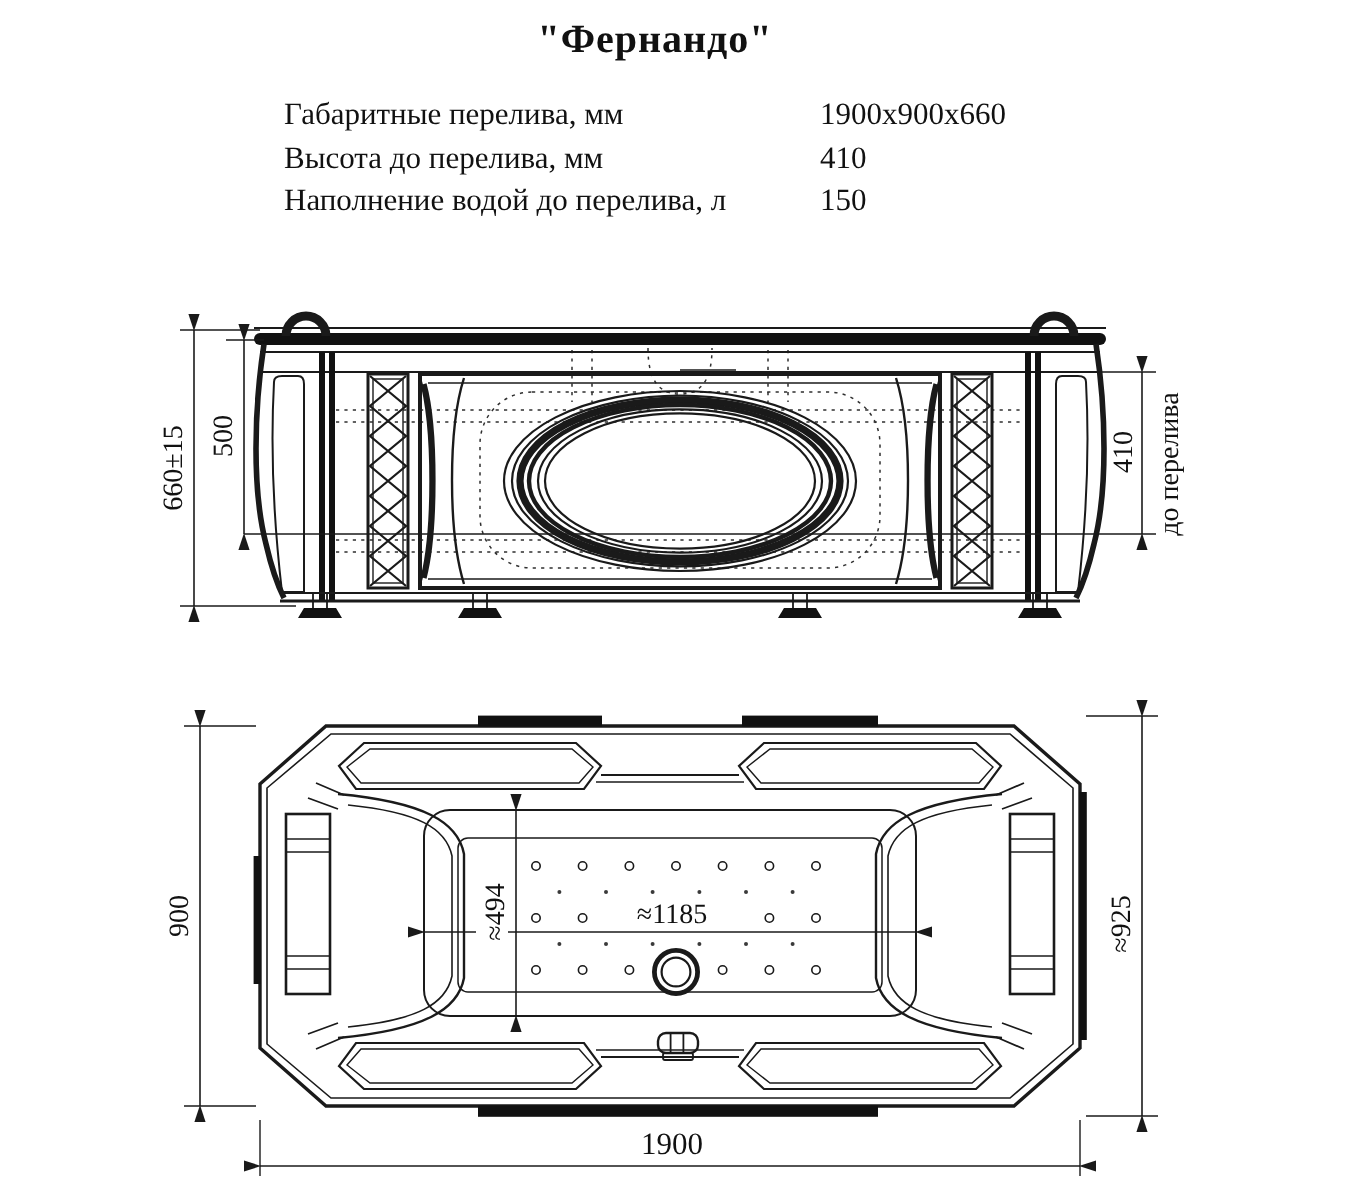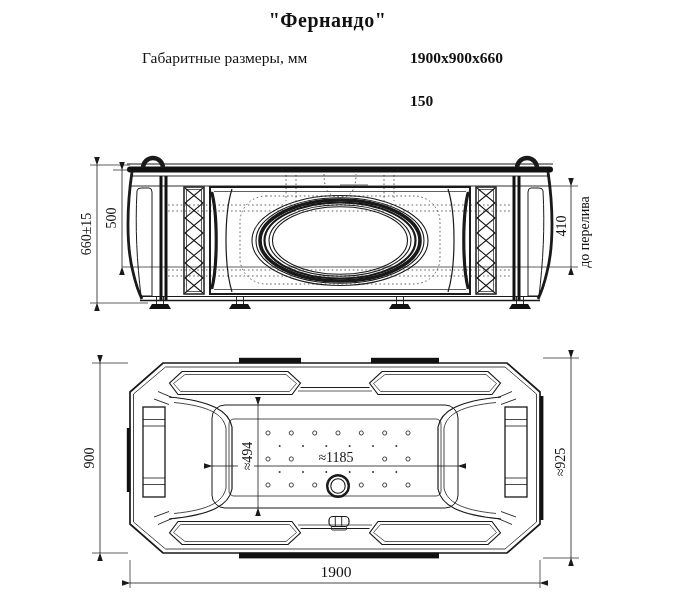--- a/index.html
+++ b/index.html
@@ -1,42 +1,47 @@
 <!DOCTYPE html>
 <html><head>
 <meta charset="utf-8">
 <style>
   html,body{margin:0;padding:0;background:#fff;}
   .page{position:relative;width:675px;height:600px;background:#ffffff;overflow:hidden;
         font-family:"Liberation Serif","DejaVu Serif",serif;color:#111;}
   .title{position:absolute;left:0;right:20px;top:9px;text-align:center;
          font-size:20px;font-weight:bold;letter-spacing:.5px;}
   .spec-row{position:absolute;left:142px;width:430px;font-size:15.5px;white-space:nowrap;}
-  .spec-row .val{position:absolute;left:268px;top:0;font-weight:bold;}
+  .spec-row .val{position:absolute;left:268px;top:0;}
   .r0{top:49px;} .r1{top:70.5px;} .r2{top:92px;}
   svg{position:absolute;left:0;top:0;}
   svg text{font-family:"Liberation Serif","DejaVu Serif",serif;fill:#111;}
   .ln{stroke:#1a1a1a;fill:none;}
   .dash{stroke:#2f2f2f;fill:none;stroke-width:.75;stroke-dasharray:1.6 2.6;}
   .dim{stroke:#1a1a1a;stroke-width:.8;fill:none;}
   .ext{stroke:#1a1a1a;stroke-width:.7;fill:none;}
   .blk{fill:#111;stroke:none;}
   .dimtxt{font-size:14px;}
 </style>
 </head>
 <body>
 <div class="page">
 
 <div class="title">"Фернандо"</div>
 
 <div class="spec-row r0">
-  <span>Габаритные размеры, мм</span>
+  <span>Габаритные перелива, мм</span>
   <span class="val">1900x900x660</span>
 </div>
+<div class="spec-row r1">
+  <span>Высота до перелива, мм</span>
+  <span class="val">410</span>
+</div>
 <div class="spec-row r2">
+  <span>Наполнение водой до перелива, л</span>
   <span class="val">150</span>
 </div>
 
 <svg width="675" height="600" viewBox="0 0 675 600">
   <defs>
     <marker id="arr" orient="auto-start-reverse" markerUnits="userSpaceOnUse" markerWidth="10" markerHeight="8" refX="0.5" refY="0" viewBox="-1 -4 10 8">
       <path d="M0,0 L8.5,2.8 L8.5,-2.8 Z" fill="#1a1a1a"></path>
     </marker>
   </defs>
 

